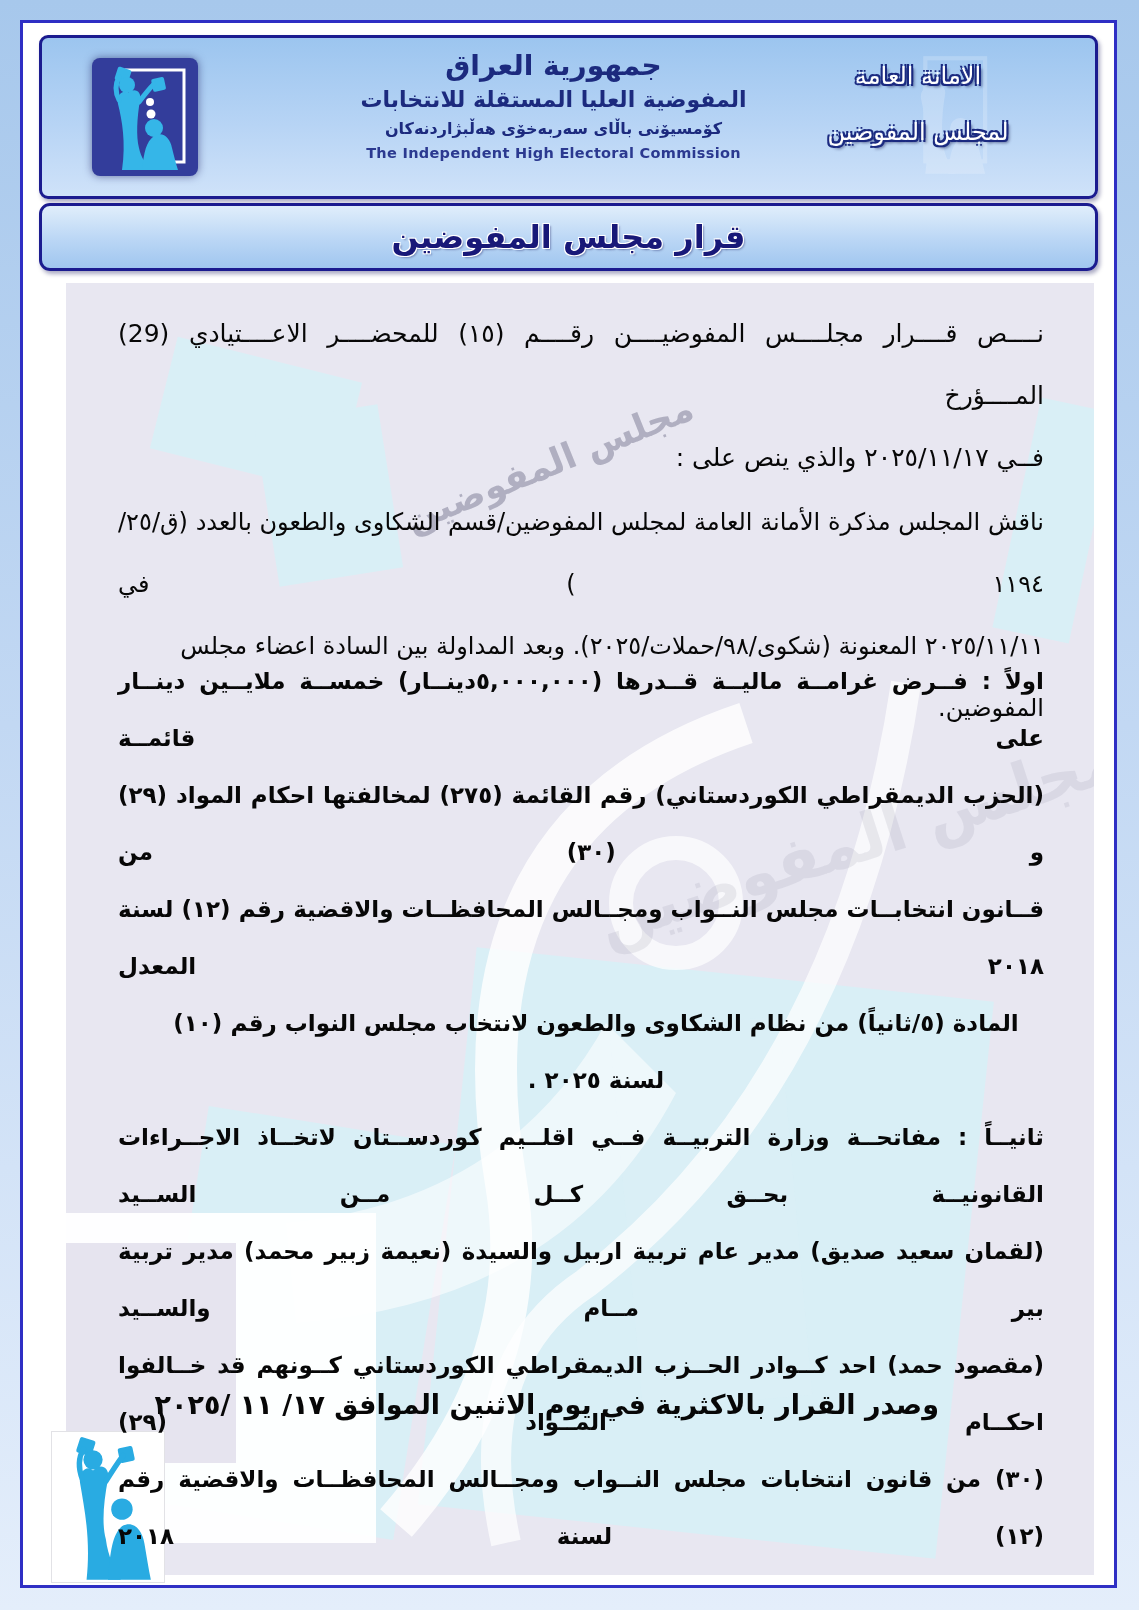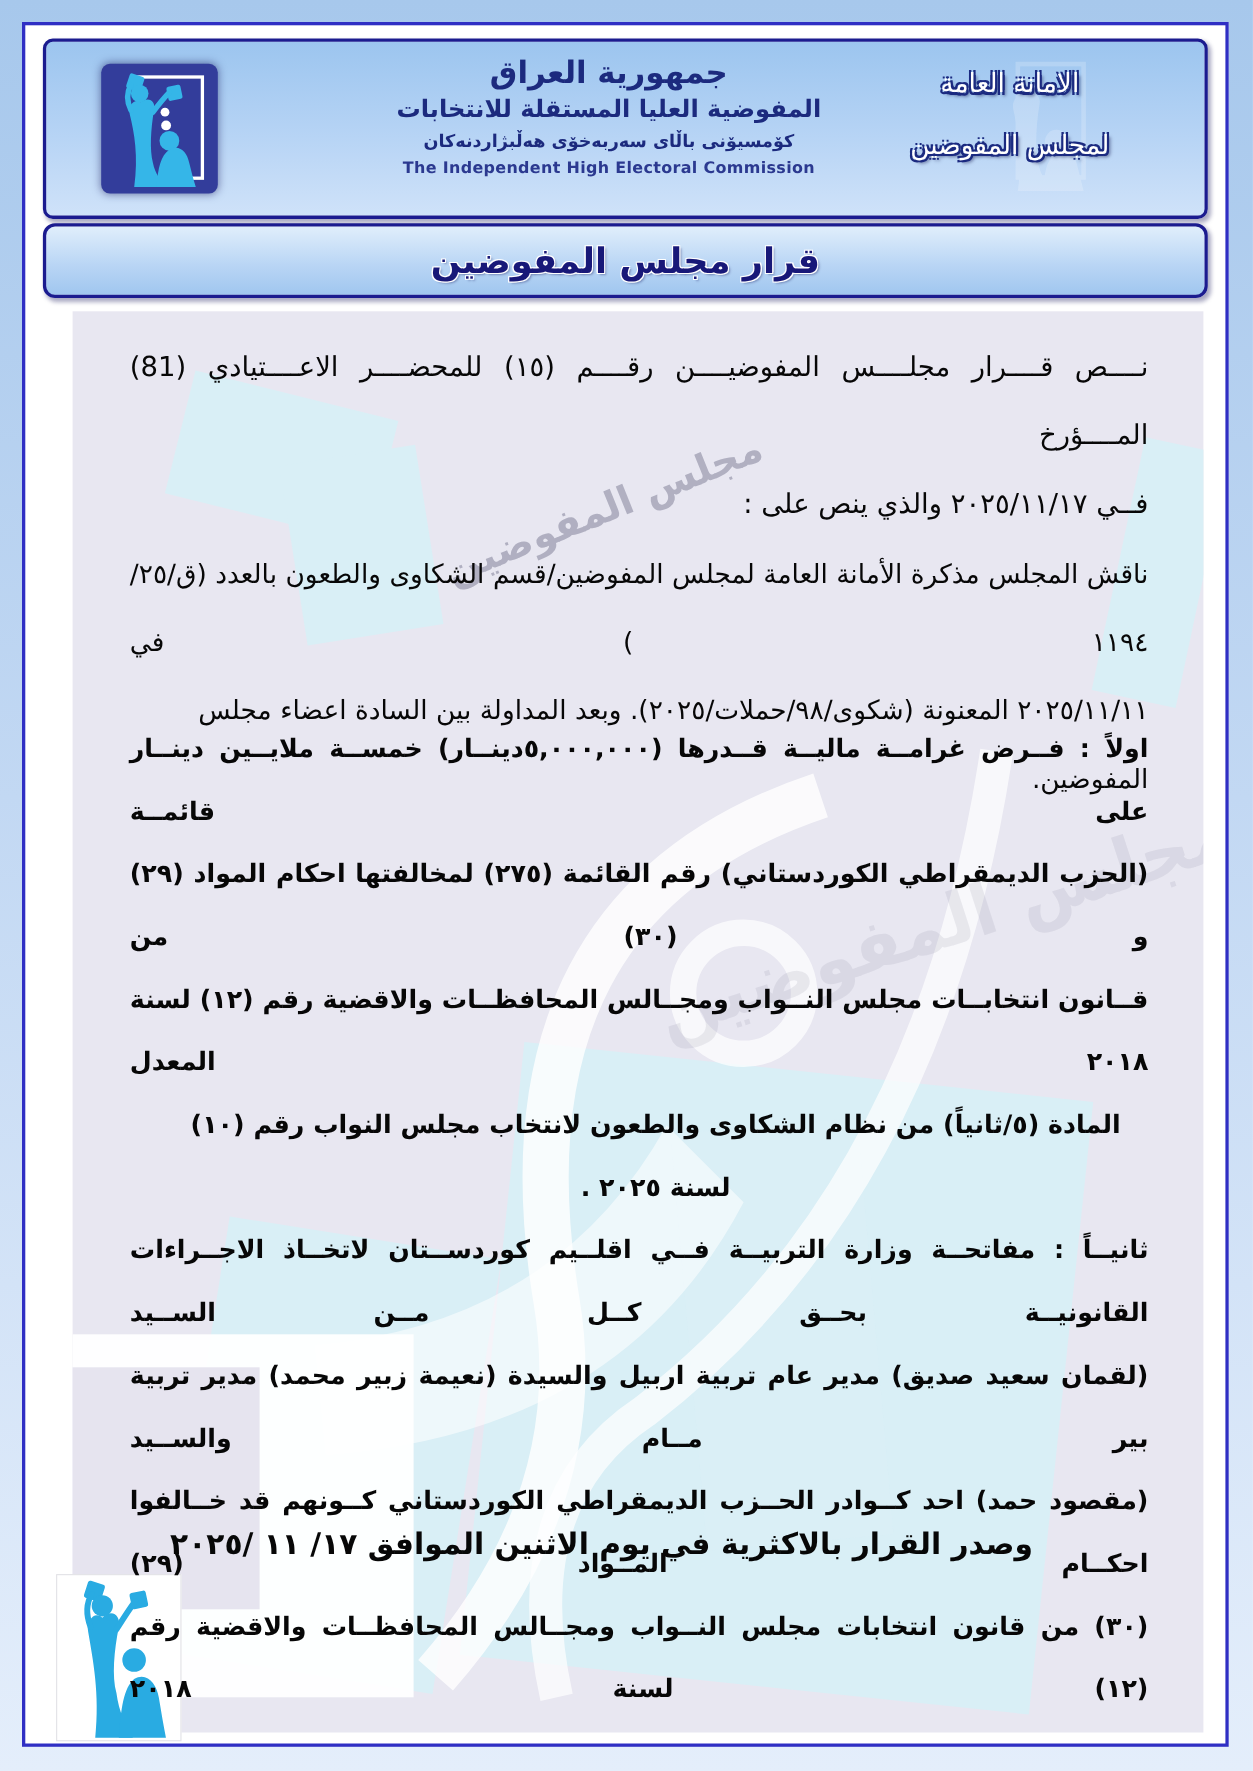--- a/index.html
+++ b/index.html
@@ -151,21 +151,21 @@
         <path d="M700 20 Q640 420 380 620 Q260 700 300 880" stroke="#ffffff" stroke-width="30" fill="none" opacity=".7"></path>
         <circle cx="470" cy="240" r="55" fill="none" stroke="#ffffff" stroke-width="24" opacity=".7"></circle>
         <path d="M80 560 Q300 540 400 360 L470 430 Q360 640 90 660 Z" fill="#ffffff" opacity=".55"></path>
       </svg>
 
       <div class="wm-text" style="left:330px;top:160px;font-size:36px;opacity:.55;transform:rotate(-22deg);">مجلس المفوضين</div>
       <div class="wm-text" style="left:520px;top:520px;font-size:64px;opacity:.14;transform:rotate(-18deg);">مجلس المفوضين</div>
     </div>
 
     <div class="p-block p-intro txt">
-      <div class="ln-just">نــــص قــــرار مجلــــس المفوضيــــن رقــــم (١٥) للمحضــــر الاعــــتيادي (81) المــــؤرخ</div>
+      <div class="ln-just">نــــص قــــرار مجلــــس المفوضيــــن رقــــم (١٥) للمحضــــر الاعــــتيادي (29) المــــؤرخ</div>
       <div class="ln-right">فــي   ٢٠٢٥/١١/١٧ والذي ينص على :</div>
     </div>
 
     <div class="p-block p-memo txt">
       <div class="ln-just">ناقش المجلس مذكرة الأمانة العامة لمجلس المفوضين/قسم الشكاوى والطعون بالعدد (ق/٢٥/ ١١٩٤ ) في</div>
       <div class="ln-right">٢٠٢٥/١١/١١ المعنونة (شكوى/٩٨/حملات/٢٠٢٥).  وبعد المداولة بين السادة اعضاء مجلس المفوضين.</div>
     </div>
 
 
     <div class="p-block p-items txt">

